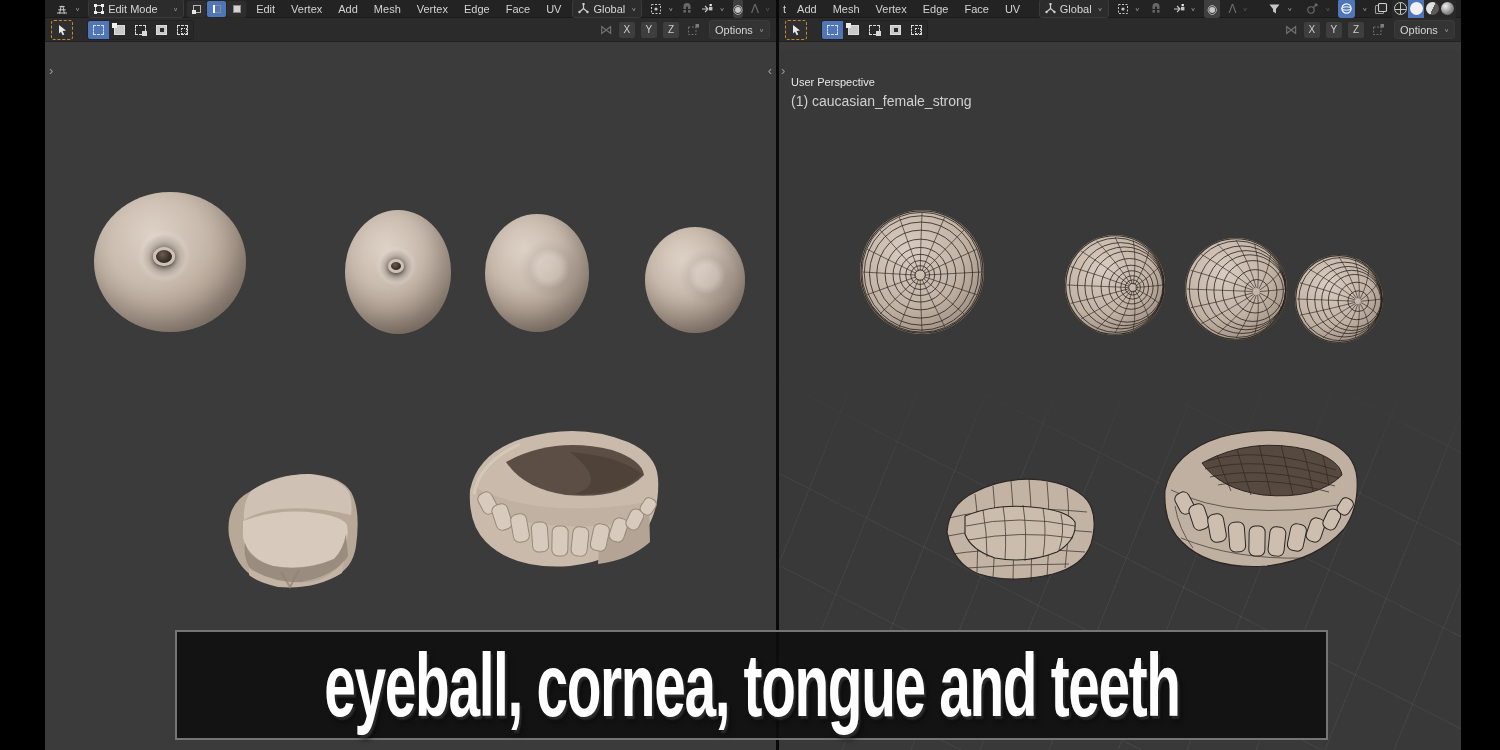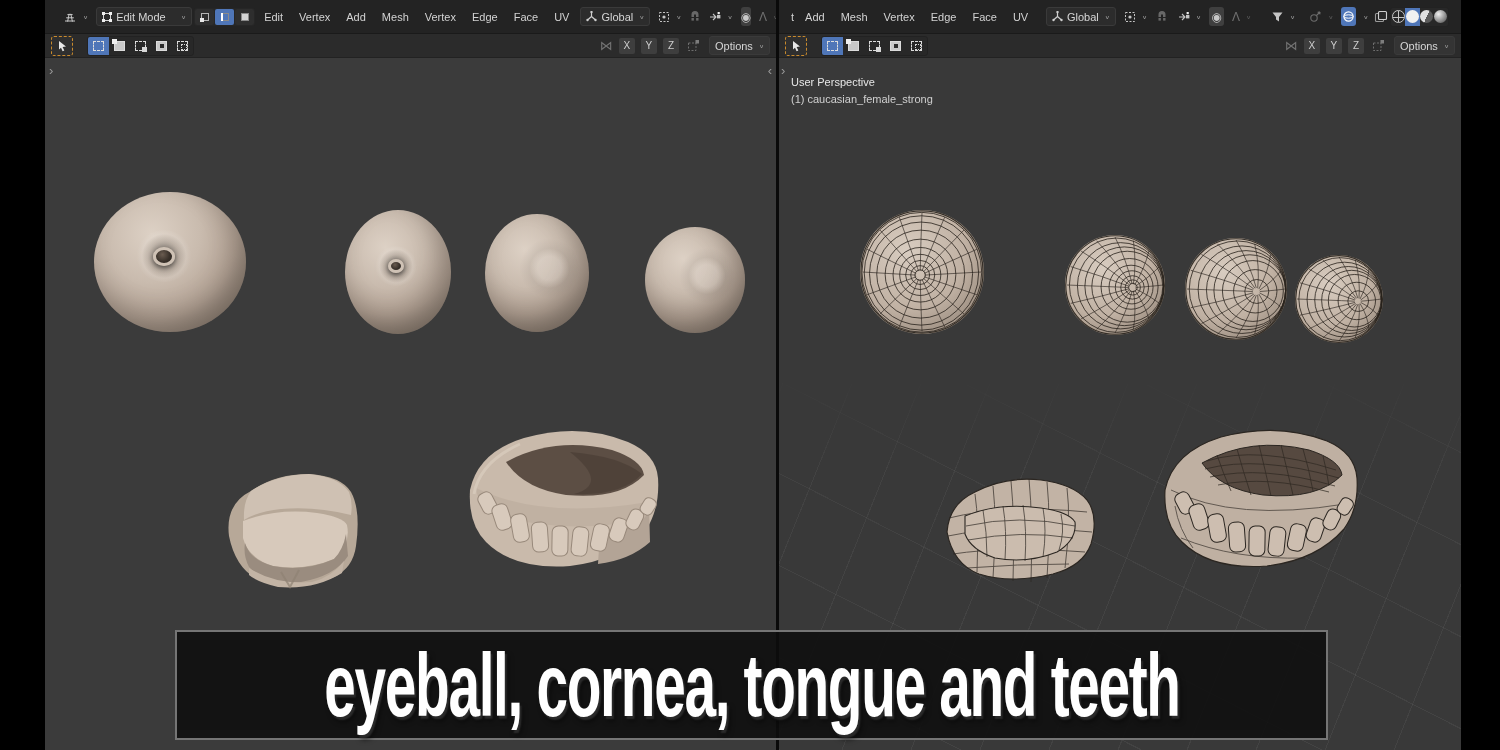--- a/index.html
+++ b/index.html
@@ -9,22 +9,22 @@
   .pillar{position:absolute;top:0;height:750px;background:#000;z-index:60;}
   .pillar.left{left:0;width:45px;}
   .pillar.right{left:1461px;width:39px;}
   .divider{position:absolute;top:0;left:776px;width:3px;height:750px;background:#0a0a0a;z-index:30;}
 
   .window{position:absolute;top:0;height:750px;overflow:hidden;background:#3b3b3b;}
   .win-left{left:45px;width:731px;}
   .win-right{left:779px;width:682px;}
 
   
-  .menubar{position:relative;height:34px;background:#232323;display:flex;align-items:center;
-           padding:0 12px;gap:2px;border-bottom:1px solid #1a1a1a;white-space:nowrap;z-index:5;}
+  .menubar{position:relative;height:18px;background:#232323;display:flex;align-items:center;
+           padding:0 4px;gap:2px;border-bottom:1px solid #1a1a1a;white-space:nowrap;z-index:5;}
   .toolbar{position:relative;height:24px;background:#2b2b2b;display:flex;align-items:center;
            padding:0 6px;gap:4px;border-bottom:1px solid #222;white-space:nowrap;z-index:5;}
   .menu{padding:0 7px;color:#d3d3d3;font-size:11px;line-height:24px;cursor:default;}
   .menu.cut{padding:0 2px 0 0;}
   .chev{font-size:7px;color:#9a9a9a;transform:scaleY(.75);display:inline-block;margin-left:2px;}
   .hbtn{display:inline-flex;align-items:center;gap:4px;background:#2c2c2c;border:1px solid #3a3a3a;
         border-radius:3px;padding:0 5px;height:19px;color:#d6d6d6;font-size:11px;}
   .hbtn.plain{background:transparent;border-color:transparent;}
   .iconbtn{display:inline-flex;align-items:center;justify-content:center;width:22px;height:19px;
            border-radius:3px;background:transparent;}
@@ -72,21 +72,21 @@
   
   .viewport{position:absolute;left:0;top:50px;width:100%;height:700px;background:#3b3b3b;overflow:hidden;}
   .vp-right{background:#393939;}
   .gridfloor{position:absolute;inset:0;
     background-image:
       repeating-linear-gradient(112deg, rgba(255,255,255,0.055) 0 1px, transparent 1px 64px),
       repeating-linear-gradient(27deg, rgba(255,255,255,0.05) 0 1px, transparent 1px 82px);
     -webkit-mask-image:linear-gradient(to bottom, transparent 0 46%, rgba(0,0,0,.85) 60%, #000 100%);
     mask-image:linear-gradient(to bottom, transparent 0 46%, rgba(0,0,0,.85) 60%, #000 100%);}
   .vp-text{position:absolute;left:12px;top:24px;color:#e6e6e6;font-size:11px;line-height:1.5;}
-  .vp-text .sub{font-size:11px;color:#d0d0d0;}
+  .vp-text .sub{font-size:14px;color:#d0d0d0;}
   .edge-arrow{position:absolute;color:#9a9a9a;font-size:13px;line-height:1;}
 
   .sphere{position:absolute;border-radius:50%;
     background:radial-gradient(circle at 38% 30%,#ddd1c5 0%,#c9bbae 36%,#b3a294 62%,#8d7e71 86%,#6e6258 100%);
     box-shadow:inset -10px -16px 26px rgba(0,0,0,.22);}
   .sphere.cornea{background:
       radial-gradient(circle at 62% 46%, rgba(255,255,255,.12) 0 13%, rgba(0,0,0,.05) 22%, transparent 33%),
       radial-gradient(circle at 38% 30%,#ddd1c5 0%,#c9bbae 36%,#b3a294 62%,#8d7e71 86%,#6e6258 100%);}
   .iris{position:absolute;border-radius:50%;
     background:radial-gradient(circle, rgba(0,0,0,.25) 0 26%, rgba(0,0,0,.10) 40%, rgba(255,255,255,.10) 58%, transparent 72%);

